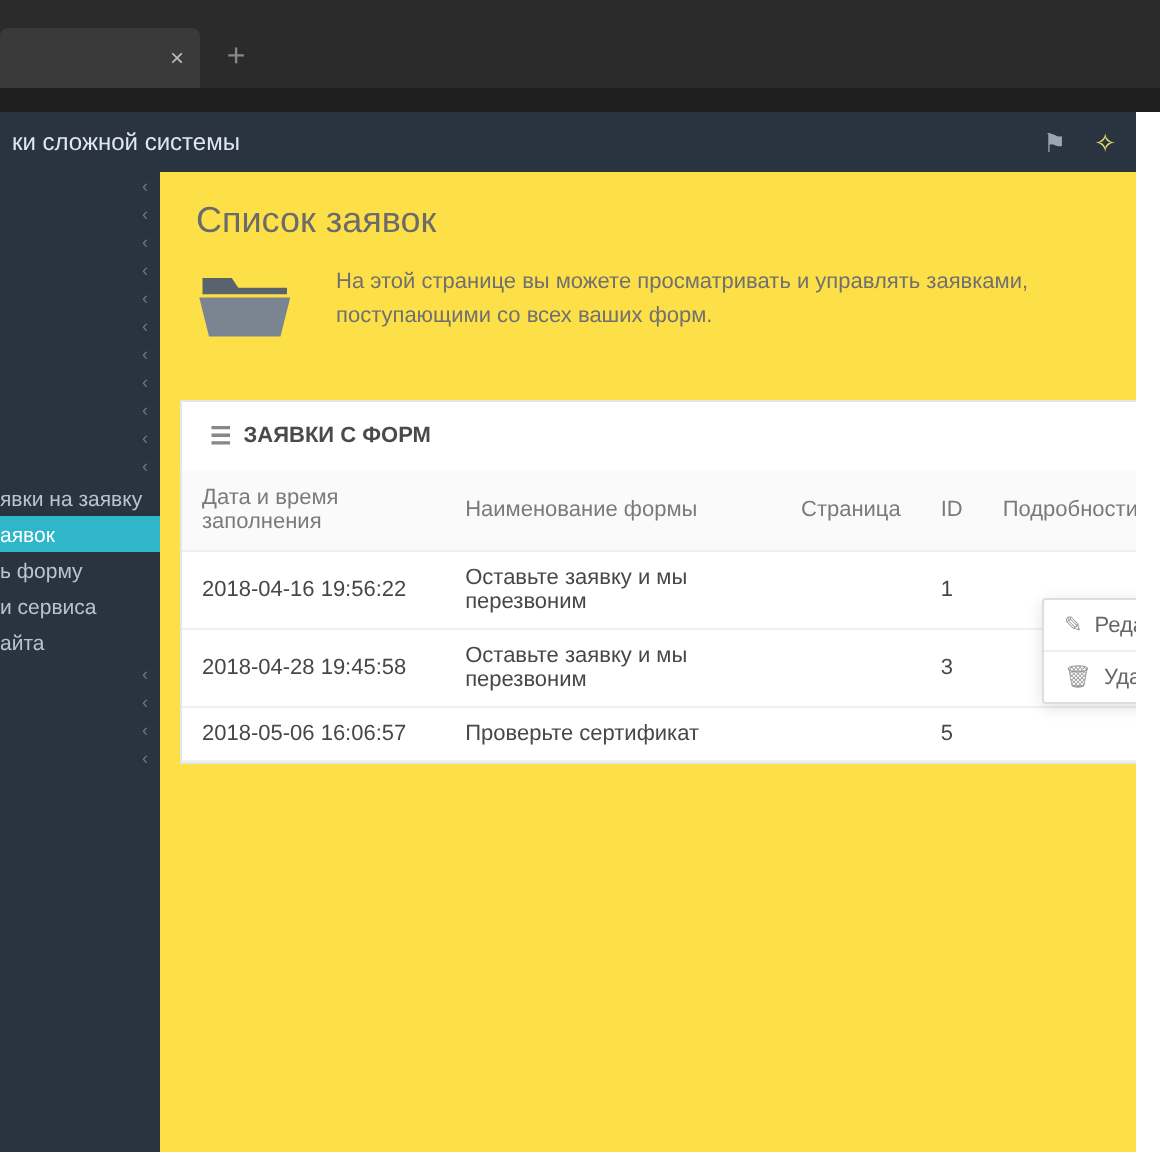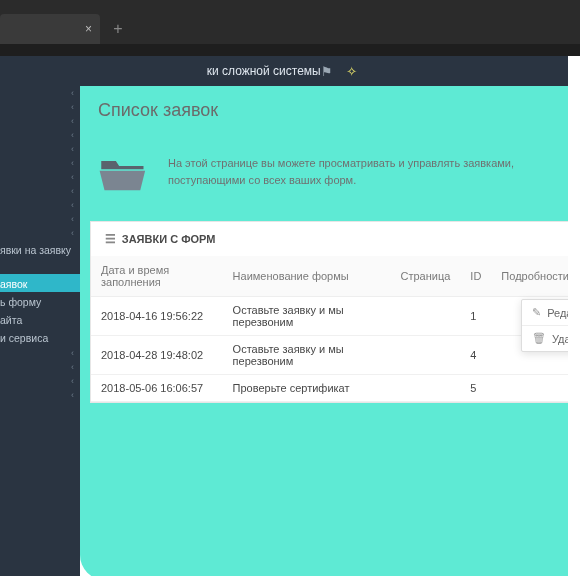--- a/index.html
+++ b/index.html
@@ -12,44 +12,43 @@
   .tab-bar { height: 30px; display: flex; align-items: center; gap: 4px; padding-left: 0; }
   .tab { height: 30px; min-width: 100px; background: #3a3a3a; display: flex; align-items: center; justify-content: flex-end; padding: 0 8px; color: #aaa; font-size: 11px; border-top-left-radius: 4px; border-top-right-radius: 4px; }
   .tab-close { color: #bbb; font-size: 12px; cursor: pointer; }
   .tab-plus { width: 28px; height: 28px; color: #888; display:flex;align-items:center;justify-content:center; font-size: 16px; cursor: pointer; }
   .urlbar { height: 12px; background: #1e1e1e; }
   .app { display: flex; height: calc(580px - 56px); }
   .header-bar {
     position: absolute; top: 56px; left: 0; right: 12px;
     height: 30px; background: #2a3441; color: #dfe6ee;
     font-size: 12px; display: flex; align-items: center;
-    padding-left: 6px; justify-content: center;
+    padding-left: 6px; justify-content: space-between;
   }
   .header-right { display: flex; align-items: center; gap: 14px; padding-right: 10px;}
   .flag-icon, .bulb-icon { color: #9aa7b3; font-size: 13px; }
   .bulb-icon { color: #e9e36a; }
   .sidebar {
     width: 80px; background: #2a3441; padding-top: 30px;
     font-size: 11px; color: #b9c4cf;
   }
   .sb-item {
     padding: 4px 0 4px 0; font-size: 10.5px; white-space: nowrap;
     overflow: hidden; cursor: pointer; height: 18px; line-height: 12px;
     position: relative;
   }
-  .sb-item.hl { background: #2fb7c9; color: #fff; margin-top: 16px; }
+  .sb-item.hl { background: #2fb7c9; color: #fff; }
   .sb-spacer { height: 14px; position: relative;}
   .sb-spacer .chev { position:absolute; right:6px; top:2px; font-size:9px; color:#6c7a89;}
   .content {
-    flex: 1; background: #5eead4; padding-top: 30px;
+    flex: 1; background: #fde047; padding-top: 30px;
     overflow: hidden;
-    border-radius: 25px;
   }
   .page-title { font-size: 18px; color: #6b6b6b; padding: 14px 18px 6px; font-weight: 400; }
-  .info-row { display: flex; gap: 18px; padding: 4px 18px 22px; align-items: flex-start; margin-top: 22px; }
+  .info-row { display: flex; gap: 18px; padding: 4px 18px 22px; align-items: flex-start; }
   .folder-icon svg { width: 52px; height: 42px; }
   .info-text { font-size: 11px; color: #707070; line-height: 1.5; padding-top: 2px; }
   .panel { background: #fff; margin: 0 0 0 10px; border: 1px solid #e6e6e6;}
   .panel-header {
     padding: 10px 14px; font-size: 11px; font-weight: 700; color: #4a4a4a;
     display: flex; align-items: center; gap: 6px;
   }
   .list-icon { color: #888; font-size: 12px; }
   table { width: 100%; border-collapse: collapse; font-size: 11px; }
   th { text-align: left; font-weight: 400; color: #7a7a7a; padding: 8px 10px; border-bottom: 1px solid #eee; background:#fafafa;}
@@ -117,22 +116,22 @@
       </div>
     <div class="sb-spacer">
         <span class="chev">‹</span>
       </div>
     <div class="sb-spacer">
         <span class="chev">‹</span>
       </div>
     <div class="sb-item">явки на заявку</div>
     <div class="sb-item hl">аявок</div>
     <div class="sb-item">ь форму</div>
+    <div class="sb-item">и сервиса</div>
     <div class="sb-item">айта</div>
-    <div class="sb-item">и сервиса</div>
     <div class="sb-spacer">
         <span class="chev">‹</span>
       </div>
     <div class="sb-spacer">
         <span class="chev">‹</span>
       </div>
     <div class="sb-spacer">
         <span class="chev">‹</span>
       </div>
     <div class="sb-spacer">
@@ -170,24 +169,24 @@
         </thead>
         <tbody id="tbody">
             <tr>
               <td>2018-04-16 19:56:22</td>
               <td>Оставьте заявку и мы перезвоним</td>
               <td></td>
               <td>1</td>
               <td></td>
             </tr>
             <tr>
-              <td>2018-04-28 19:48:02</td>
+              <td>2018-04-28 19:45:58</td>
               <td>Оставьте заявку и мы перезвоним</td>
               <td></td>
-              <td>4</td>
+              <td>3</td>
               <td></td>
             </tr>
             <tr>
               <td>2018-05-06 16:06:57</td>
               <td>Проверьте сертификат</td>
               <td></td>
               <td>5</td>
               <td></td>
             </tr>
           </tbody>

